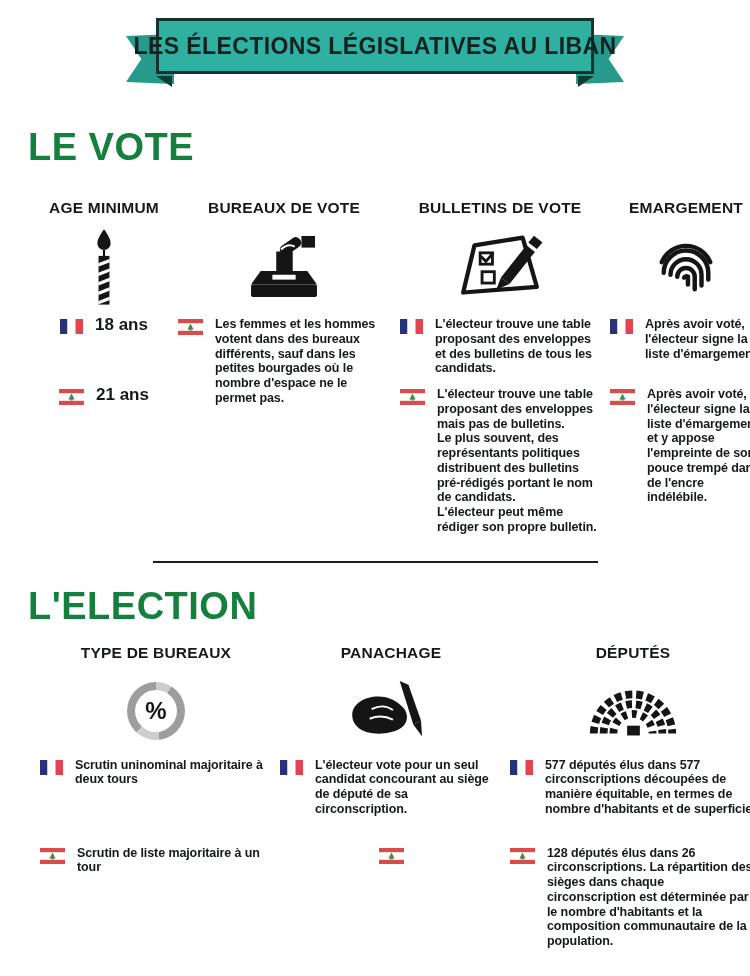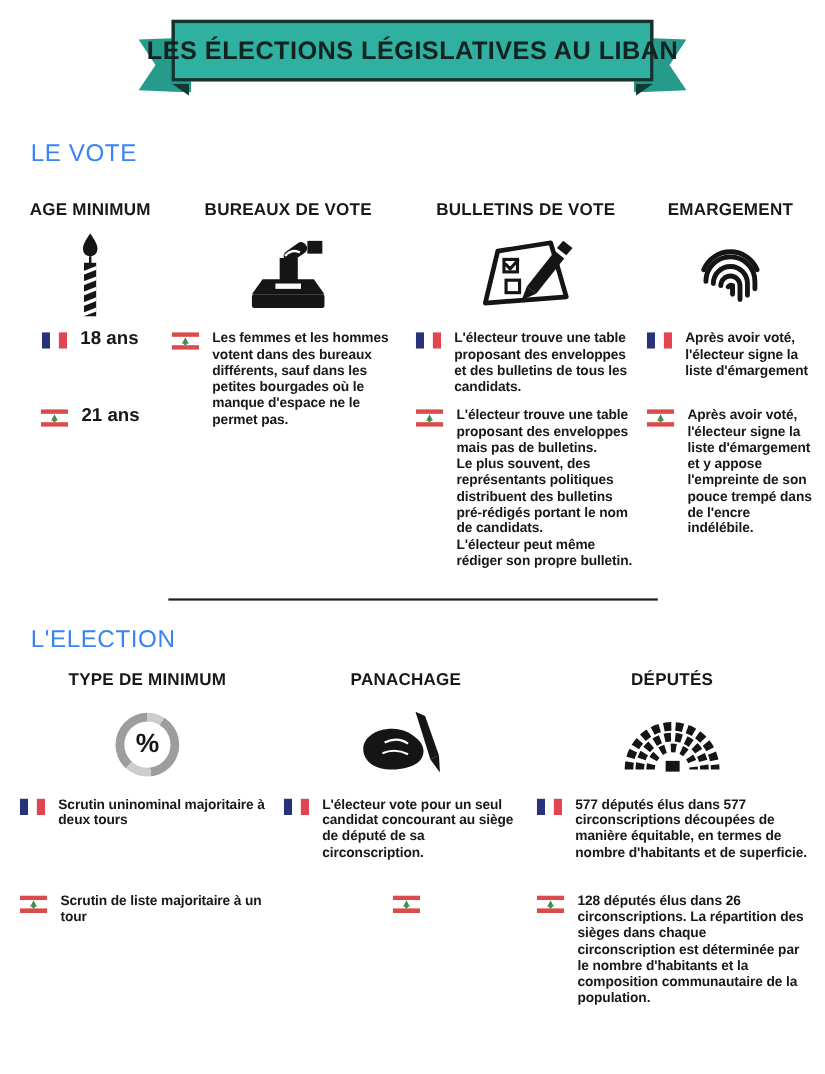--- a/index.html
+++ b/index.html
@@ -21,28 +21,28 @@
   .band{
     position:absolute;left:16px;right:16px;top:0;height:56px;z-index:2;
     background:#2FB0A0;border:3px solid #15332e;box-sizing:border-box;
     display:flex;align-items:center;justify-content:center;
     font-size:23px;font-weight:800;letter-spacing:.4px;color:#112220;
     text-transform:uppercase;white-space:nowrap;
   }
 
   
   .sec-title{
-    font-size:22px;font-weight:400;letter-spacing:.5px;color:#3b82f6;
+    font-size:38px;font-weight:700;letter-spacing:.5px;color:#15803d;
     margin:0;padding:0 0 0 28px;
   }
   .sec-title-vote{margin-top:52px;}
   .sec-title-election{margin-top:22px;}
 
   
-  .grid{display:grid;padding:0 12px 0 18px;}
+  .grid{display:grid;padding:0 12px 0 40px;}
   .grid-vote{grid-template-columns:128px 212px 200px 152px;column-gap:10px;margin-top:30px;}
   .grid-election{grid-template-columns:232px 222px 246px;column-gap:8px;margin-top:16px;}
 
   .col{min-width:0;}
   .col-header{
     font-size:15.5px;font-weight:800;text-align:center;letter-spacing:.2px;color:#151a19;
     white-space:nowrap;
   }
   .icon-box{height:84px;display:flex;align-items:center;justify-content:center;margin-top:8px;}
   .grid-election .icon-box{height:78px;margin-top:10px;}
@@ -150,21 +150,21 @@
       </div>
       <div class="items">
         <div class="item">
           <span class="flag">
             <svg width="25" height="16" viewBox="0 0 25 16">
                 <rect width="25" height="4.2" fill="#DA4C4C"></rect>
                 <rect y="11.8" width="25" height="4.2" fill="#DA4C4C"></rect>
                 <path d="M12.5 4.5 L15.6 10.4 L13.6 10.4 L13.6 11.6 L11.4 11.6 L11.4 10.4 L9.4 10.4 Z" fill="#3F8D4F"></path>
               </svg>
           </span>
-          <span class="txt">Les femmes et les hommes votent dans des bureaux différents, sauf dans les petites bourgades où le manque d'espace ne le permet pas.</span>
+          <span class="txt">Les femmes et les hommes votent dans des bureaux différents, sauf dans les petites bourgades où le nombre d'espace ne le permet pas.</span>
         </div>
       </div>
     </div>
 
     <div class="col">
       <div class="col-header">BULLETINS DE VOTE</div>
       <div class="icon-box">
         <svg width="92" height="68" viewBox="0 0 96 72" aria-hidden="true">
           <polygon points="21,13 72,5 87,57 9,63" fill="#ffffff" stroke="#151515" stroke-width="4.5" stroke-linejoin="round"></polygon>
           <rect x="27" y="21" width="13" height="12" fill="none" stroke="#151515" stroke-width="3"></rect>
@@ -237,21 +237,21 @@
     </div>
   </div>
 
   <div class="divider"></div>
 
   <h2 class="sec-title sec-title-election">L'ELECTION</h2>
 
   <div class="grid grid-election">
 
     <div class="col">
-      <div class="col-header">TYPE DE MINIMUM</div>
+      <div class="col-header">TYPE DE BUREAUX</div>
       <div class="icon-box">
         <div class="pct">
             <span>%</span>
           </div>
       </div>
       <div class="items">
         <div class="item">
           <span class="flag">
             <svg width="23" height="15" viewBox="0 0 23 15">
                 <rect width="7.5" height="15" fill="#283279"></rect>

